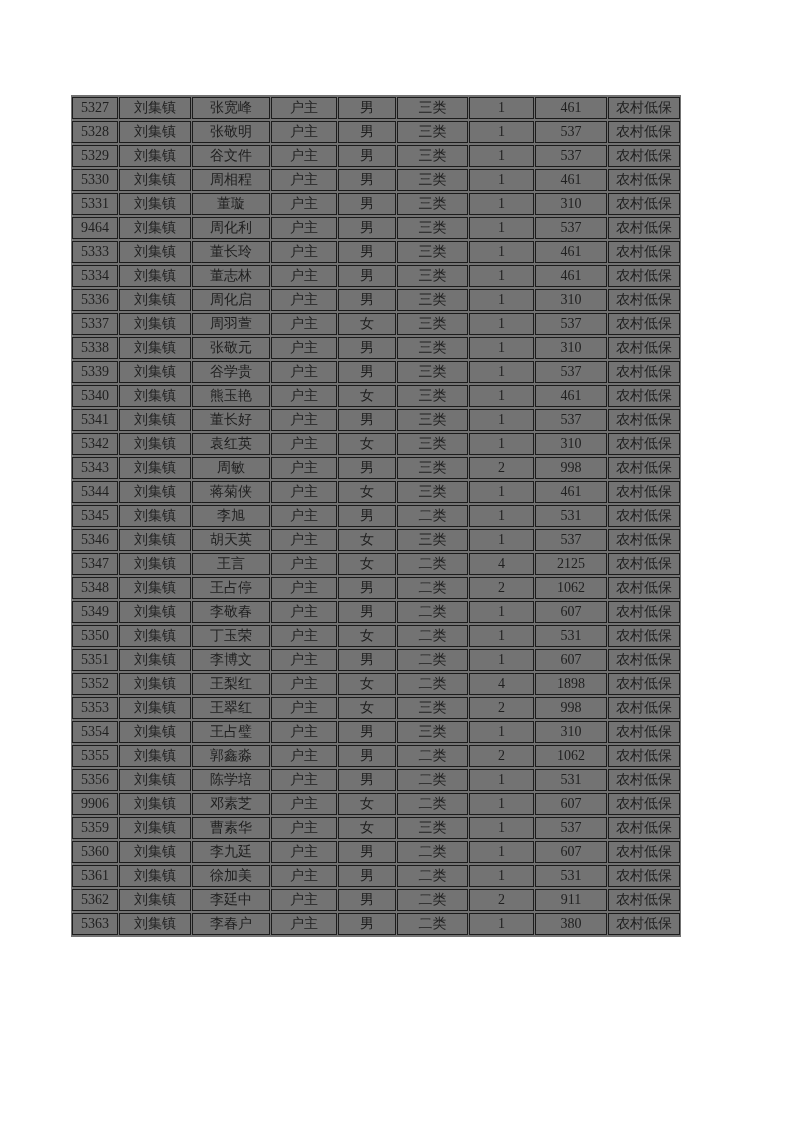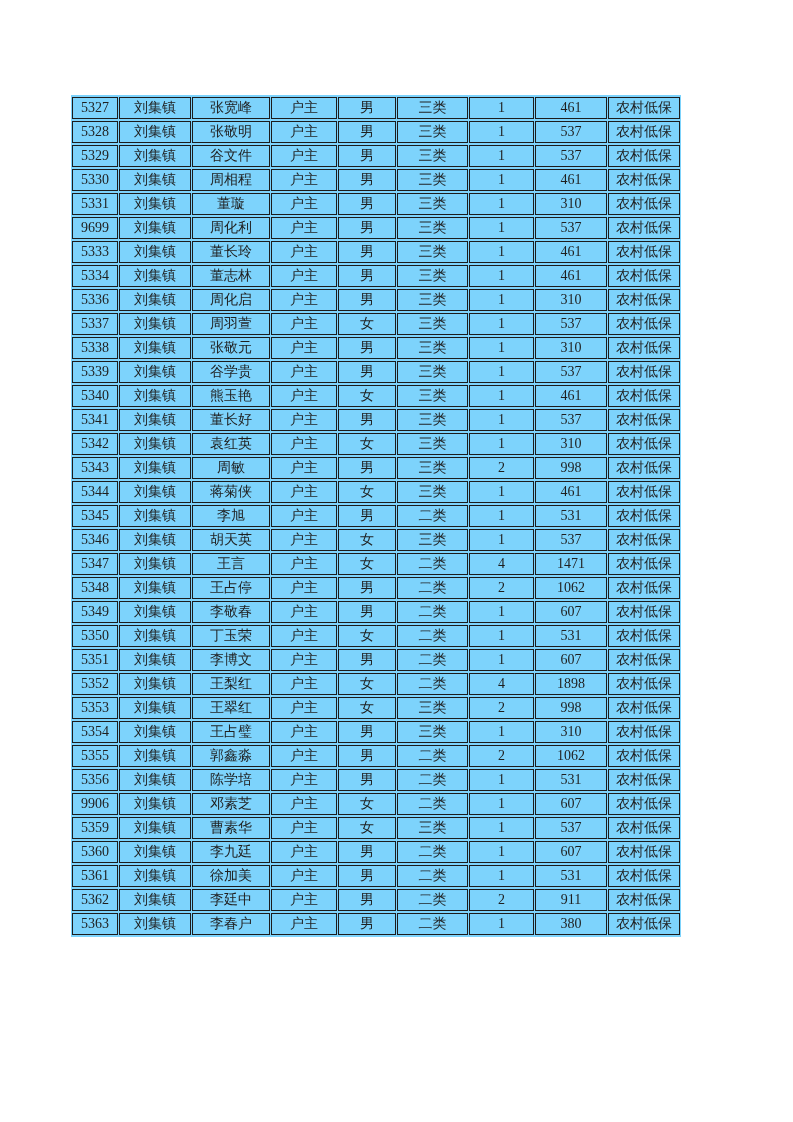--- a/index.html
+++ b/index.html
@@ -20,21 +20,21 @@
     overflow: hidden;
   }
   table.roster {
     position: absolute;
     left: 71px;
     top: 95px;
     width: 600px;
     border-collapse: separate;
     border-spacing: 1px 2px;
     table-layout: fixed;
-    background: #7dd3fc;
+    background: #737373;
   }
   table.roster td {
     border: 1px solid #1c1c1c;
     height: 20px;
     line-height: 20px;
     padding: 0;
     text-align: center;
     vertical-align: middle;
     font-size: 14px;
     color: #1f1f1f;
@@ -118,21 +118,21 @@
           <td>刘集镇</td>
           <td>董璇</td>
           <td>户主</td>
           <td>男</td>
           <td>三类</td>
           <td>1</td>
           <td>310</td>
           <td>农村低保</td>
         </tr>
         <tr>
-          <td>9699</td>
+          <td>9464</td>
           <td>刘集镇</td>
           <td>周化利</td>
           <td>户主</td>
           <td>男</td>
           <td>三类</td>
           <td>1</td>
           <td>537</td>
           <td>农村低保</td>
         </tr>
         <tr>
@@ -279,21 +279,21 @@
           <td>农村低保</td>
         </tr>
         <tr>
           <td>5347</td>
           <td>刘集镇</td>
           <td>王言</td>
           <td>户主</td>
           <td>女</td>
           <td>二类</td>
           <td>4</td>
-          <td>1471</td>
+          <td>2125</td>
           <td>农村低保</td>
         </tr>
         <tr>
           <td>5348</td>
           <td>刘集镇</td>
           <td>王占停</td>
           <td>户主</td>
           <td>男</td>
           <td>二类</td>
           <td>2</td>

